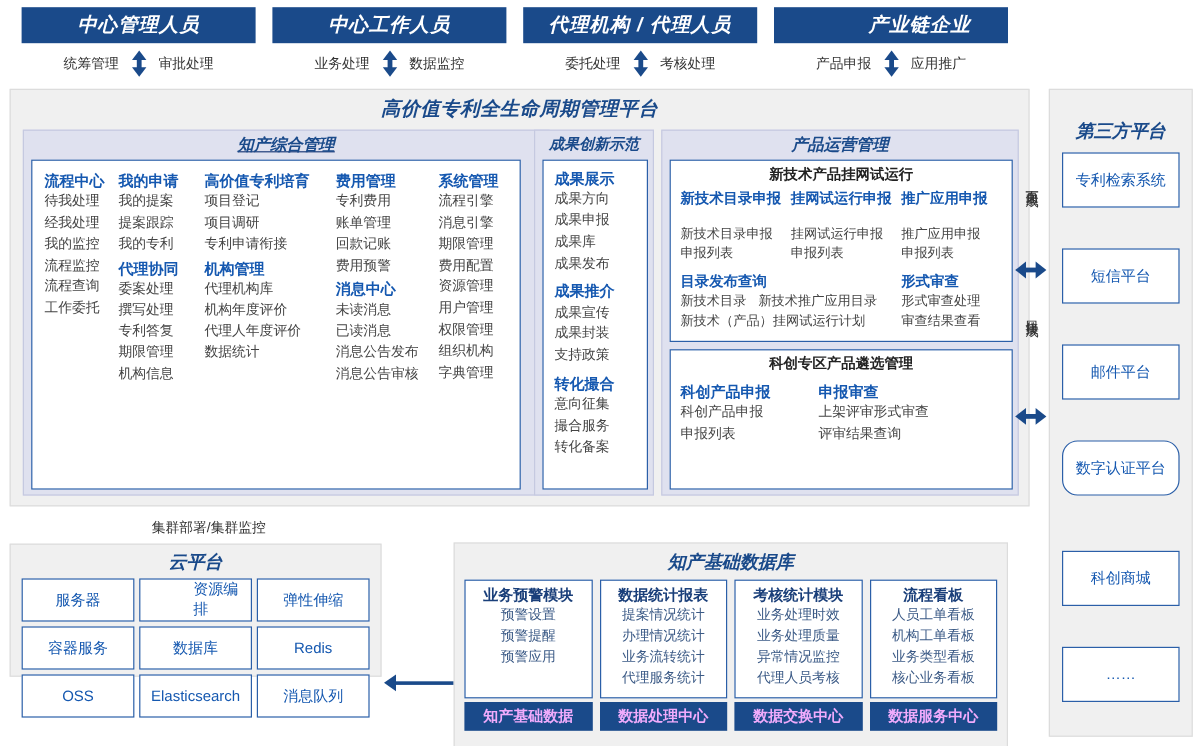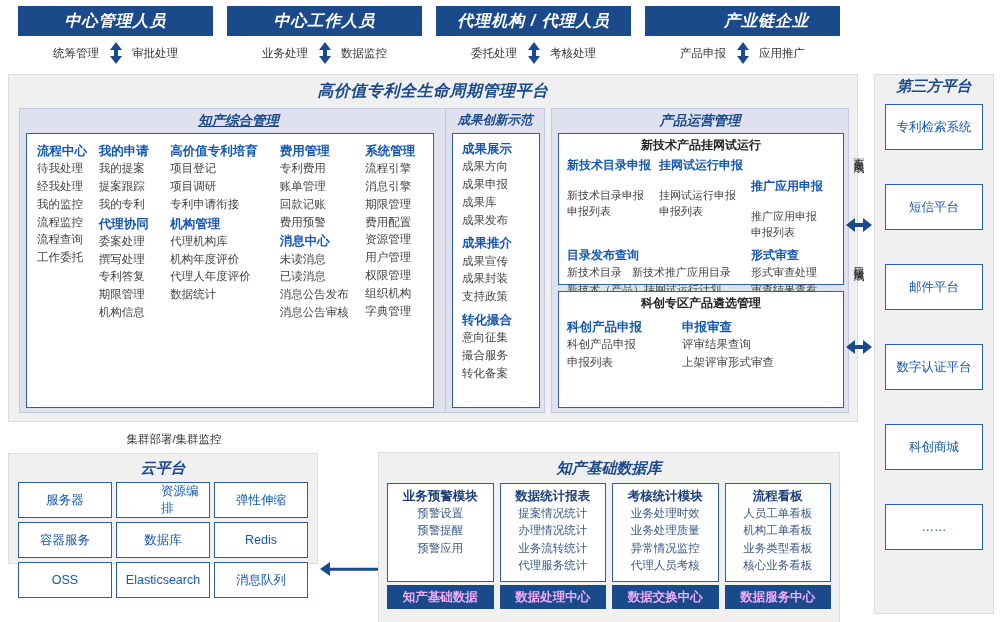--- a/index.html
+++ b/index.html
@@ -224,21 +224,21 @@
           <div style="width:92px;">
             <div class="colhead" style="font-size:12px; line-height:1.25; height:30px;">新技术目录申报</div>
             <div class="item" style="font-size:11px; line-height:1.45;">新技术目录申报</div>
             <div class="item" style="font-size:11px; line-height:1.45;">申报列表</div>
           </div>
           <div style="width:92px;">
             <div class="colhead" style="font-size:12px; line-height:1.25; height:30px;">挂网试运行申报</div>
             <div class="item" style="font-size:11px; line-height:1.45;">挂网试运行申报</div>
             <div class="item" style="font-size:11px; line-height:1.45;">申报列表</div>
           </div>
-          <div style="width:92px;margin-top:21px;">
+          <div style="width:92px;">
             <div class="colhead" style="font-size:12px; line-height:1.25; height:30px;">推广应用申报</div>
             <div class="item" style="font-size:11px; line-height:1.45;">推广应用申报</div>
             <div class="item" style="font-size:11px; line-height:1.45;">申报列表</div>
           </div>
         </div>
       <div id="po1row2" style="display:flex; padding:6px 0 0 8px;">
           <div style="width:184px;">
             <div class="colhead" style="font-size:12px;">目录发布查询</div>
             <div style="display:flex; gap:10px;">
               <div class="item" style="font-size:11px;">新技术目录</div>
@@ -256,48 +256,48 @@
     <div class="abs whitebox" style="left:6px; top:182px; width:286px; height:117px;">
       <div class="mini-title">科创专区产品遴选管理</div>
       <div id="po2cols" style="display:flex; padding:4px 0 0 8px;">
           <div style="width:115px;">
             <div class="colhead" style="font-size:12.5px;">科创产品申报</div>
             <div class="item" style="font-size:11.5px;">科创产品申报</div>
             <div class="item" style="font-size:11.5px;">申报列表</div>
           </div>
           <div style="width:150px;">
             <div class="colhead" style="font-size:12.5px;">申报审查</div>
+            <div class="item" style="font-size:11.5px;">上架评审形式审查</div>
             <div class="item" style="font-size:11.5px;">评审结果查询</div>
-            <div class="item" style="font-size:11.5px;">上架评审形式审查</div>
           </div>
         </div>
     </div>
   </div>
 </div>
 
 <div class="abs" style="left:846px; top:150px; width:26px; height:60px; display:flex; flex-direction:column; align-items:center;">
   <div class="vtext">页面集成</div>
 </div>
 <div class="abs hArrow" style="left:846px; top:218px; width:26px;">
     <span></span>
   </div>
 <div class="abs" style="left:846px; top:258px; width:26px; height:60px; display:flex; flex-direction:column; align-items:center;">
   <div class="vtext">接口集成</div>
 </div>
 <div class="abs hArrow" style="left:846px; top:326px; width:26px;">
     <span></span>
   </div>
 
 <div class="abs tp-panel" style="left:874px; top:74px; width:120px; height:540px;">
-  <div class="tp-title" style="padding:2px 0 8px;font-style:italic;">第三方平台</div>
+  <div class="tp-title" style="padding:25px 0 8px;font-style:italic;">第三方平台</div>
   <div id="tpItems" style="padding:0 10px;">
       <div class="tp-box" style="height:46px; margin-bottom:34px;">专利检索系统</div>
       <div class="tp-box" style="height:46px; margin-bottom:34px;">短信平台</div>
       <div class="tp-box" style="height:46px; margin-bottom:34px;">邮件平台</div>
-      <div class="tp-box" style="height:46px; margin-bottom:34px;">数字认证平台</div>
+      <div class="tp-box" style="height:46px; margin-bottom:46px;border-radius:13px;">数字认证平台</div>
       <div class="tp-box" style="height:46px; margin-bottom:34px;">科创商城</div>
       <div class="tp-box" style="height:46px; margin-bottom:34px;">……</div>
     </div>
 </div>
 
 <div class="abs vArrow" style="left:80px; top:428px;">
     <span></span>
   </div>
 <div class="abs cluster-lbl" style="left:104px; top:432px; width:140px; text-align:center;">集群部署/集群监控</div>
 <div class="abs vArrow" style="left:240px; top:428px;">

